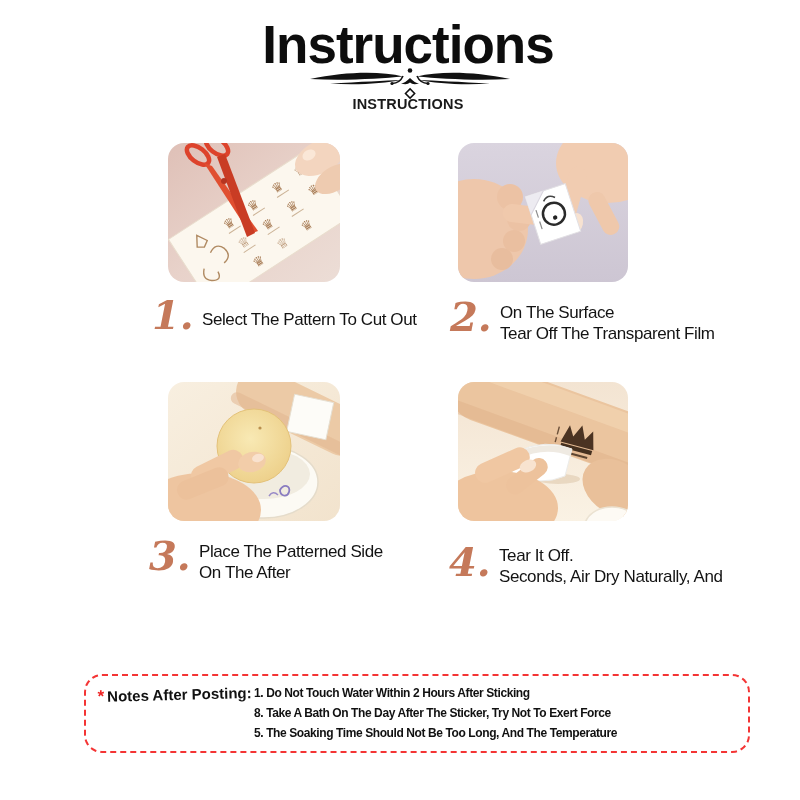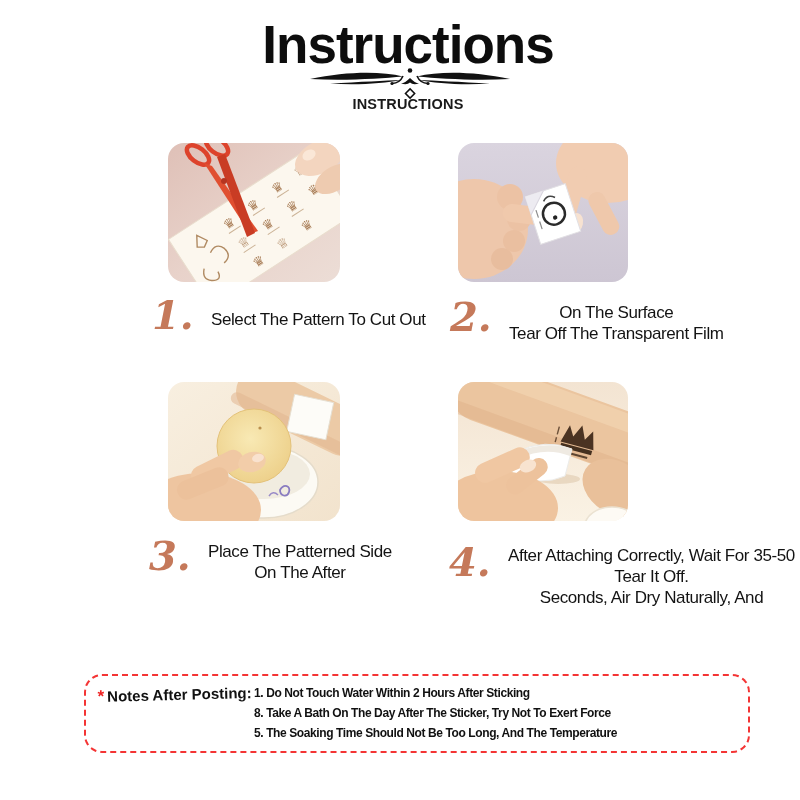--- a/index.html
+++ b/index.html
@@ -29,21 +29,21 @@
   .photo2 { left:458px; top:143px; width:170px; height:139px; }
   .photo3 { left:168px; top:382px; width:172px; height:139px; }
   .photo4 { left:458px; top:382px; width:170px; height:139px; }
 
   
   .cap { display:flex; align-items:flex-start; }
   .cap .num {
     font-family:"DejaVu Serif", serif; font-style:italic; font-weight:bold;
     font-size:40px; line-height:1; color:#c5795a; width:40px; flex:0 0 auto;
   }
-  .cap .lines { margin-left:19px;text-align:center; }
+  .cap .lines { margin-left:10px; }
   .cap .lines span {
     display:block; white-space:nowrap;
     font-size:17px; letter-spacing:-0.4px; line-height:21px; color:#131313;
   }
   .cap1 { left:152px; top:295px; }
   .cap2 { left:450px; top:297px; }
   .cap3 { left:149px; top:536px; }
   .cap4 { left:449px; top:542px; }
   .cap1 .lines { padding-top:14px; }
   .cap2 .lines { padding-top:5px; }
@@ -283,21 +283,20 @@
     <span class="num">3.</span>
     <span class="lines">
       <span>Place The Patterned Side</span>
       <span>On The After</span>
     </span>
   </div>
 
   <div class="abs cap cap4">
     <span class="num">4.</span>
     <span class="lines">
-      <span>After Attaching Correctly, Wait For 35-50</span>
       <span>Tear It Off.</span>
       <span>Seconds, Air Dry Naturally, And</span>
     </span>
   </div>
 
   <div class="abs notes">
     <div class="notes-label">
       <span class="star">*</span><span>Notes After Posting:</span>
     </div>
     <div class="notes-items">

